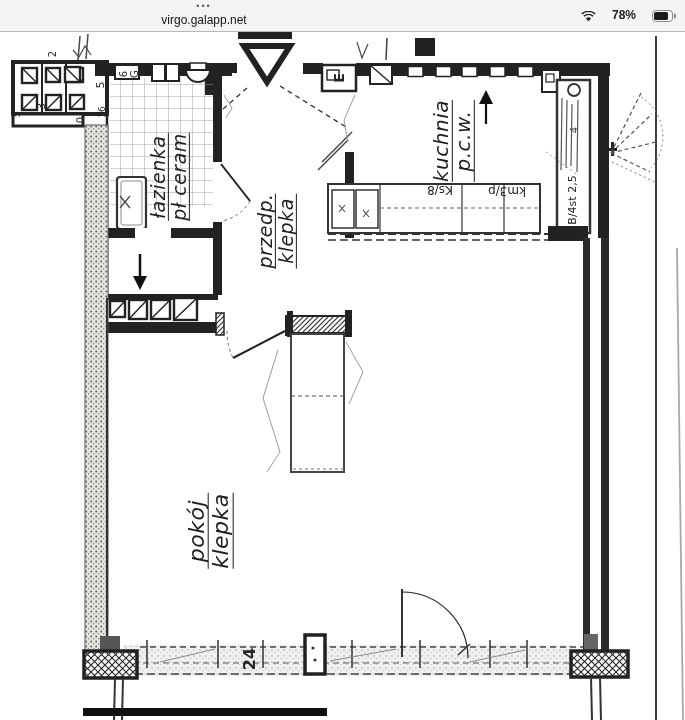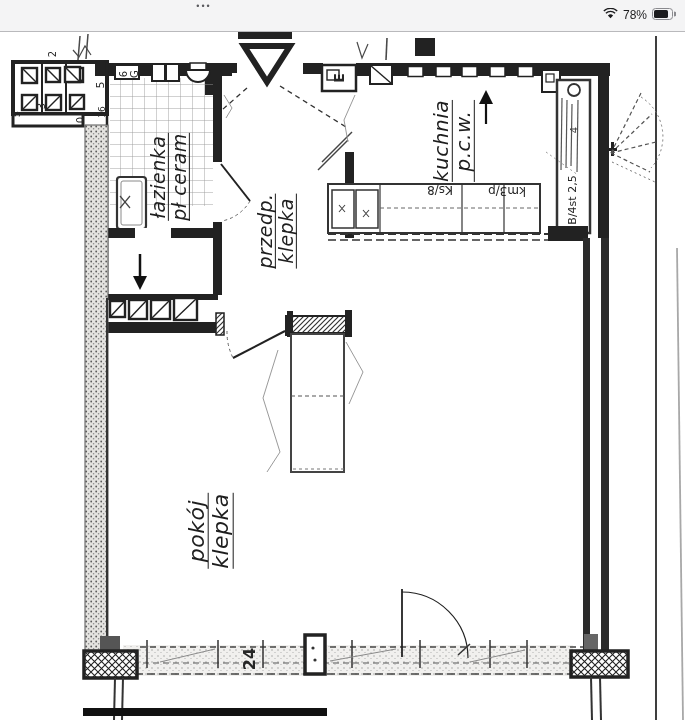--- a/index.html
+++ b/index.html
@@ -5,40 +5,41 @@
   html,body{margin:0;padding:0;background:#d8d8d8;}
   .screen{position:relative;width:685px;height:720px;background:#ffffff;overflow:hidden;
           font-family:"Liberation Sans","DejaVu Sans",sans-serif;}
   
   .statusbar{position:absolute;top:0;left:0;right:0;height:31px;background:#f4f4f5;
              border-bottom:1px solid #b9b9bc;z-index:5;}
   .sb-dots{position:absolute;left:180px;top:1px;width:48px;text-align:center;
            font-size:9px;letter-spacing:2px;color:#5a5a5e;cursor:pointer;}
   .sb-url{position:absolute;left:104px;top:13px;width:200px;text-align:center;
           font-size:12px;color:#141414;}
-  .sb-right{position:absolute;right:9px;top:8px;display:flex;align-items:flex-start;gap:5px;}
+  .sb-right{position:absolute;right:9px;top:8px;display:flex;align-items:flex-end;gap:16px;font-weight:bold;}
   .sb-pct{font-size:12px;color:#1c1c1e;}
   
   .plan{position:absolute;inset:0;z-index:1;}
   svg{display:block;}
   
   .rl{position:absolute;z-index:2;color:#1e1e1e;font-family:"DejaVu Sans",sans-serif;
       font-style:italic;white-space:nowrap;text-align:center;line-height:1.06;letter-spacing:.5px;}
   .rl>span{display:block;}
   .u{border-bottom:1.6px solid #1e1e1e;}
   .ann{position:absolute;z-index:2;color:#262626;font-family:"DejaVu Sans",sans-serif;
        white-space:nowrap;}
 </style>
 </head>
 <body>
 
 <div class="screen">
 
   <div class="statusbar">
     <div class="sb-dots">•••</div>
+    <div class="sb-url">virgo.galapp.net</div>
     <div class="sb-right">
       <svg width="15" height="11" viewBox="0 0 15 11">
         <path d="M7.5 10.2 L4.9 7.4 a3.9 3.9 0 0 1 5.2 0 Z" fill="#1c1c1e"></path>
         <path d="M2.9 5.2 a6.8 6.8 0 0 1 9.2 0" fill="none" stroke="#1c1c1e" stroke-width="1.4"></path>
         <path d="M0.8 3.0 a9.8 9.8 0 0 1 13.4 0" fill="none" stroke="#1c1c1e" stroke-width="1.4"></path>
       </svg>
       <span class="sb-pct">78%</span>
       <svg width="24" height="12" viewBox="0 0 24 12">
         <rect x="0.5" y="0.5" width="20" height="11" rx="3" fill="none" stroke="#8a8a8e"></rect>
         <rect x="2" y="2" width="14" height="8" rx="1.6" fill="#1c1c1e"></rect>

